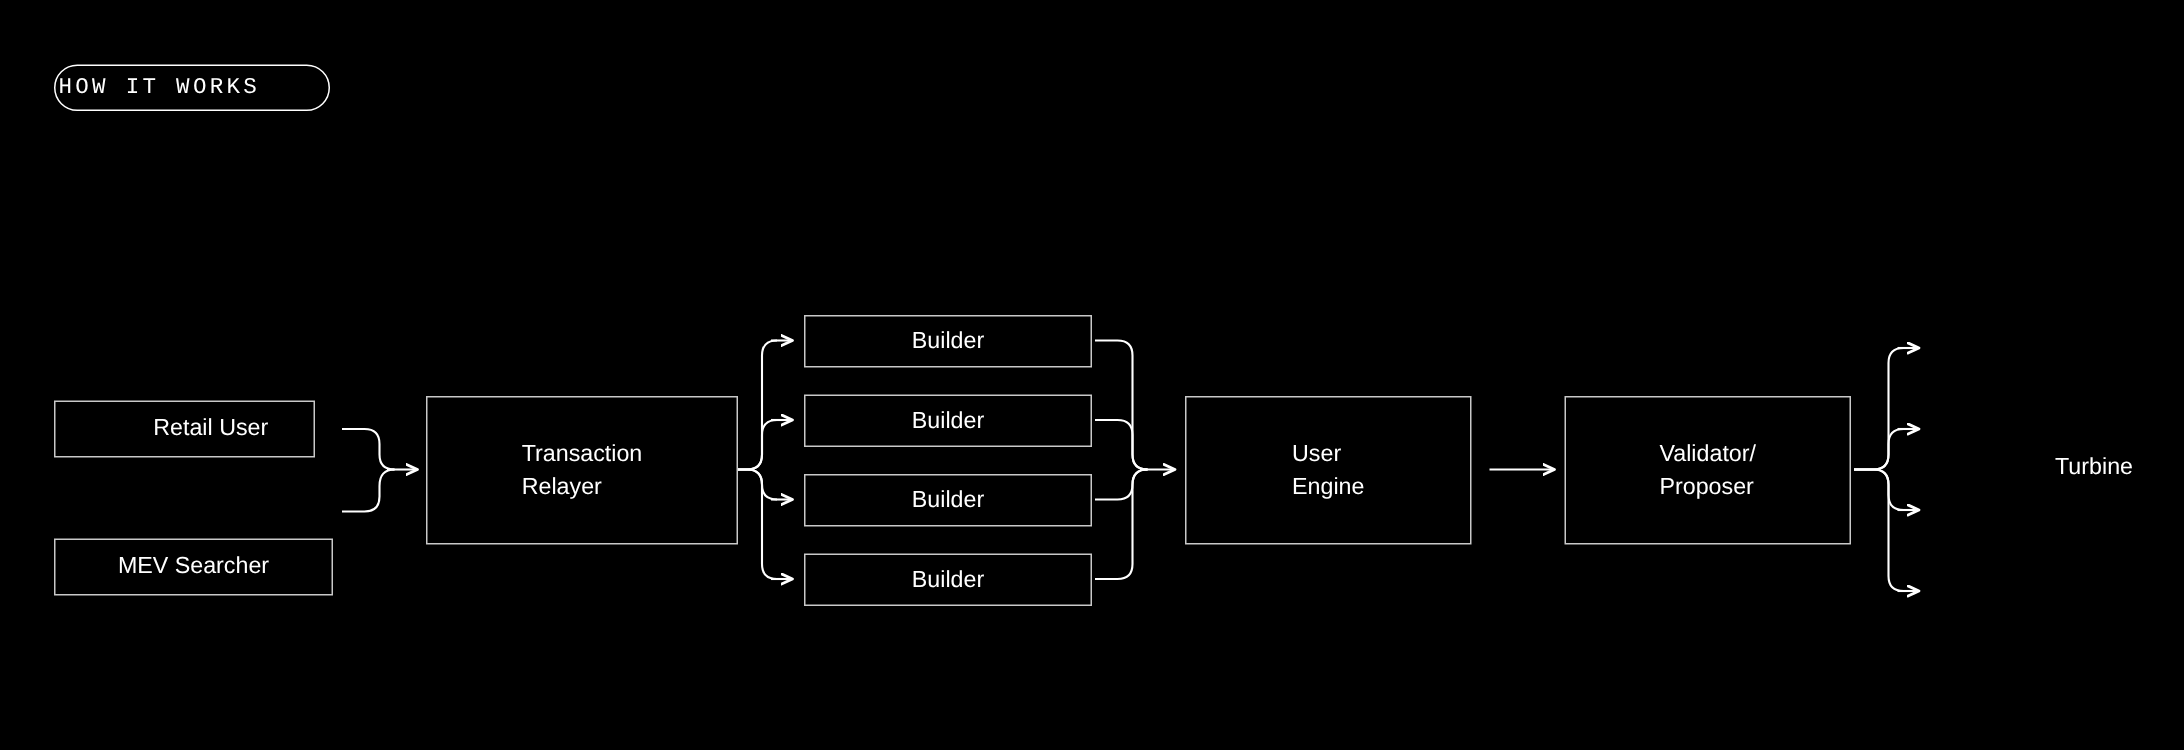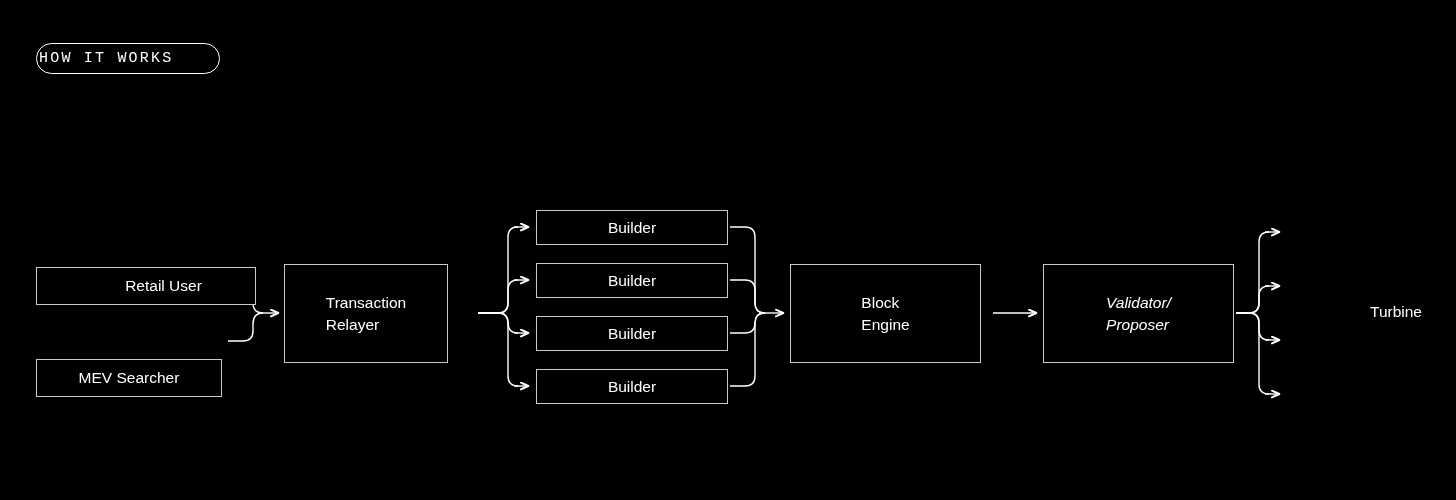--- a/index.html
+++ b/index.html
@@ -133,29 +133,29 @@
     <path d="M1236,313 H1249 Q1259,313 1259,303 V296 Q1259,286 1269,286"></path>
     <path d="M1236,313 H1249 Q1259,313 1259,323 V330 Q1259,340 1269,340"></path>
     <path d="M1236,313 H1249 Q1259,313 1259,323 V384 Q1259,394 1269,394"></path>
     <path d="M1265,232 H1279" marker-end="url(#arrowhead)"></path>
     <path d="M1265,286 H1279" marker-end="url(#arrowhead)"></path>
     <path d="M1265,340 H1279" marker-end="url(#arrowhead)"></path>
     <path d="M1265,394 H1279" marker-end="url(#arrowhead)"></path>
   </g>
 </svg>
 
-<div class="node one-line" style="left:36px; top:267px; width:220px; height:38px;padding-left:35px;">
+<div class="node one-line" style="left:36px; top:267px; width:174px; height:38px;padding-left:35px;">
   <span class="node-label">Retail User</span>
 </div>
 
 <div class="node one-line" style="left:36px; top:322px; width:186px; height:38px;margin-top:37px;">
   <span class="node-label">MEV Searcher</span>
 </div>
 
-<div class="node" style="left:284px; top:264px; width:164px; height:99px;">
+<div class="node" style="left:284px; top:264px; width:208px; height:99px;">
   <span class="node-label">Transaction
 Relayer</span>
 </div>
 
 <div class="node one-line" style="left:536px; top:210px; width:192px; height:35px;">
   <span class="node-label">Builder</span>
 </div>
 
 <div class="node one-line" style="left:536px; top:263px; width:192px; height:35px;">
   <span class="node-label">Builder</span>
@@ -163,24 +163,24 @@
 
 <div class="node one-line" style="left:536px; top:316px; width:192px; height:35px;">
   <span class="node-label">Builder</span>
 </div>
 
 <div class="node one-line" style="left:536px; top:369px; width:192px; height:35px;">
   <span class="node-label">Builder</span>
 </div>
 
 <div class="node" style="left:790px; top:264px; width:191px; height:99px;">
-  <span class="node-label">Block
+  <span class="node-label">User
 Engine</span>
 </div>
 
-<div class="node" style="left:1043px; top:264px; width:191px; height:99px;font-style:italic;">
+<div class="node" style="left:1043px; top:264px; width:191px; height:99px;">
   <span class="node-label">Validator/
 Proposer</span>
 </div>
 
 <div class="text-node" style="left:1302px; top:299px; width:120px; height:26px;">
   <span class="node-label">Turbine</span>
 </div>
 
 </body></html>

